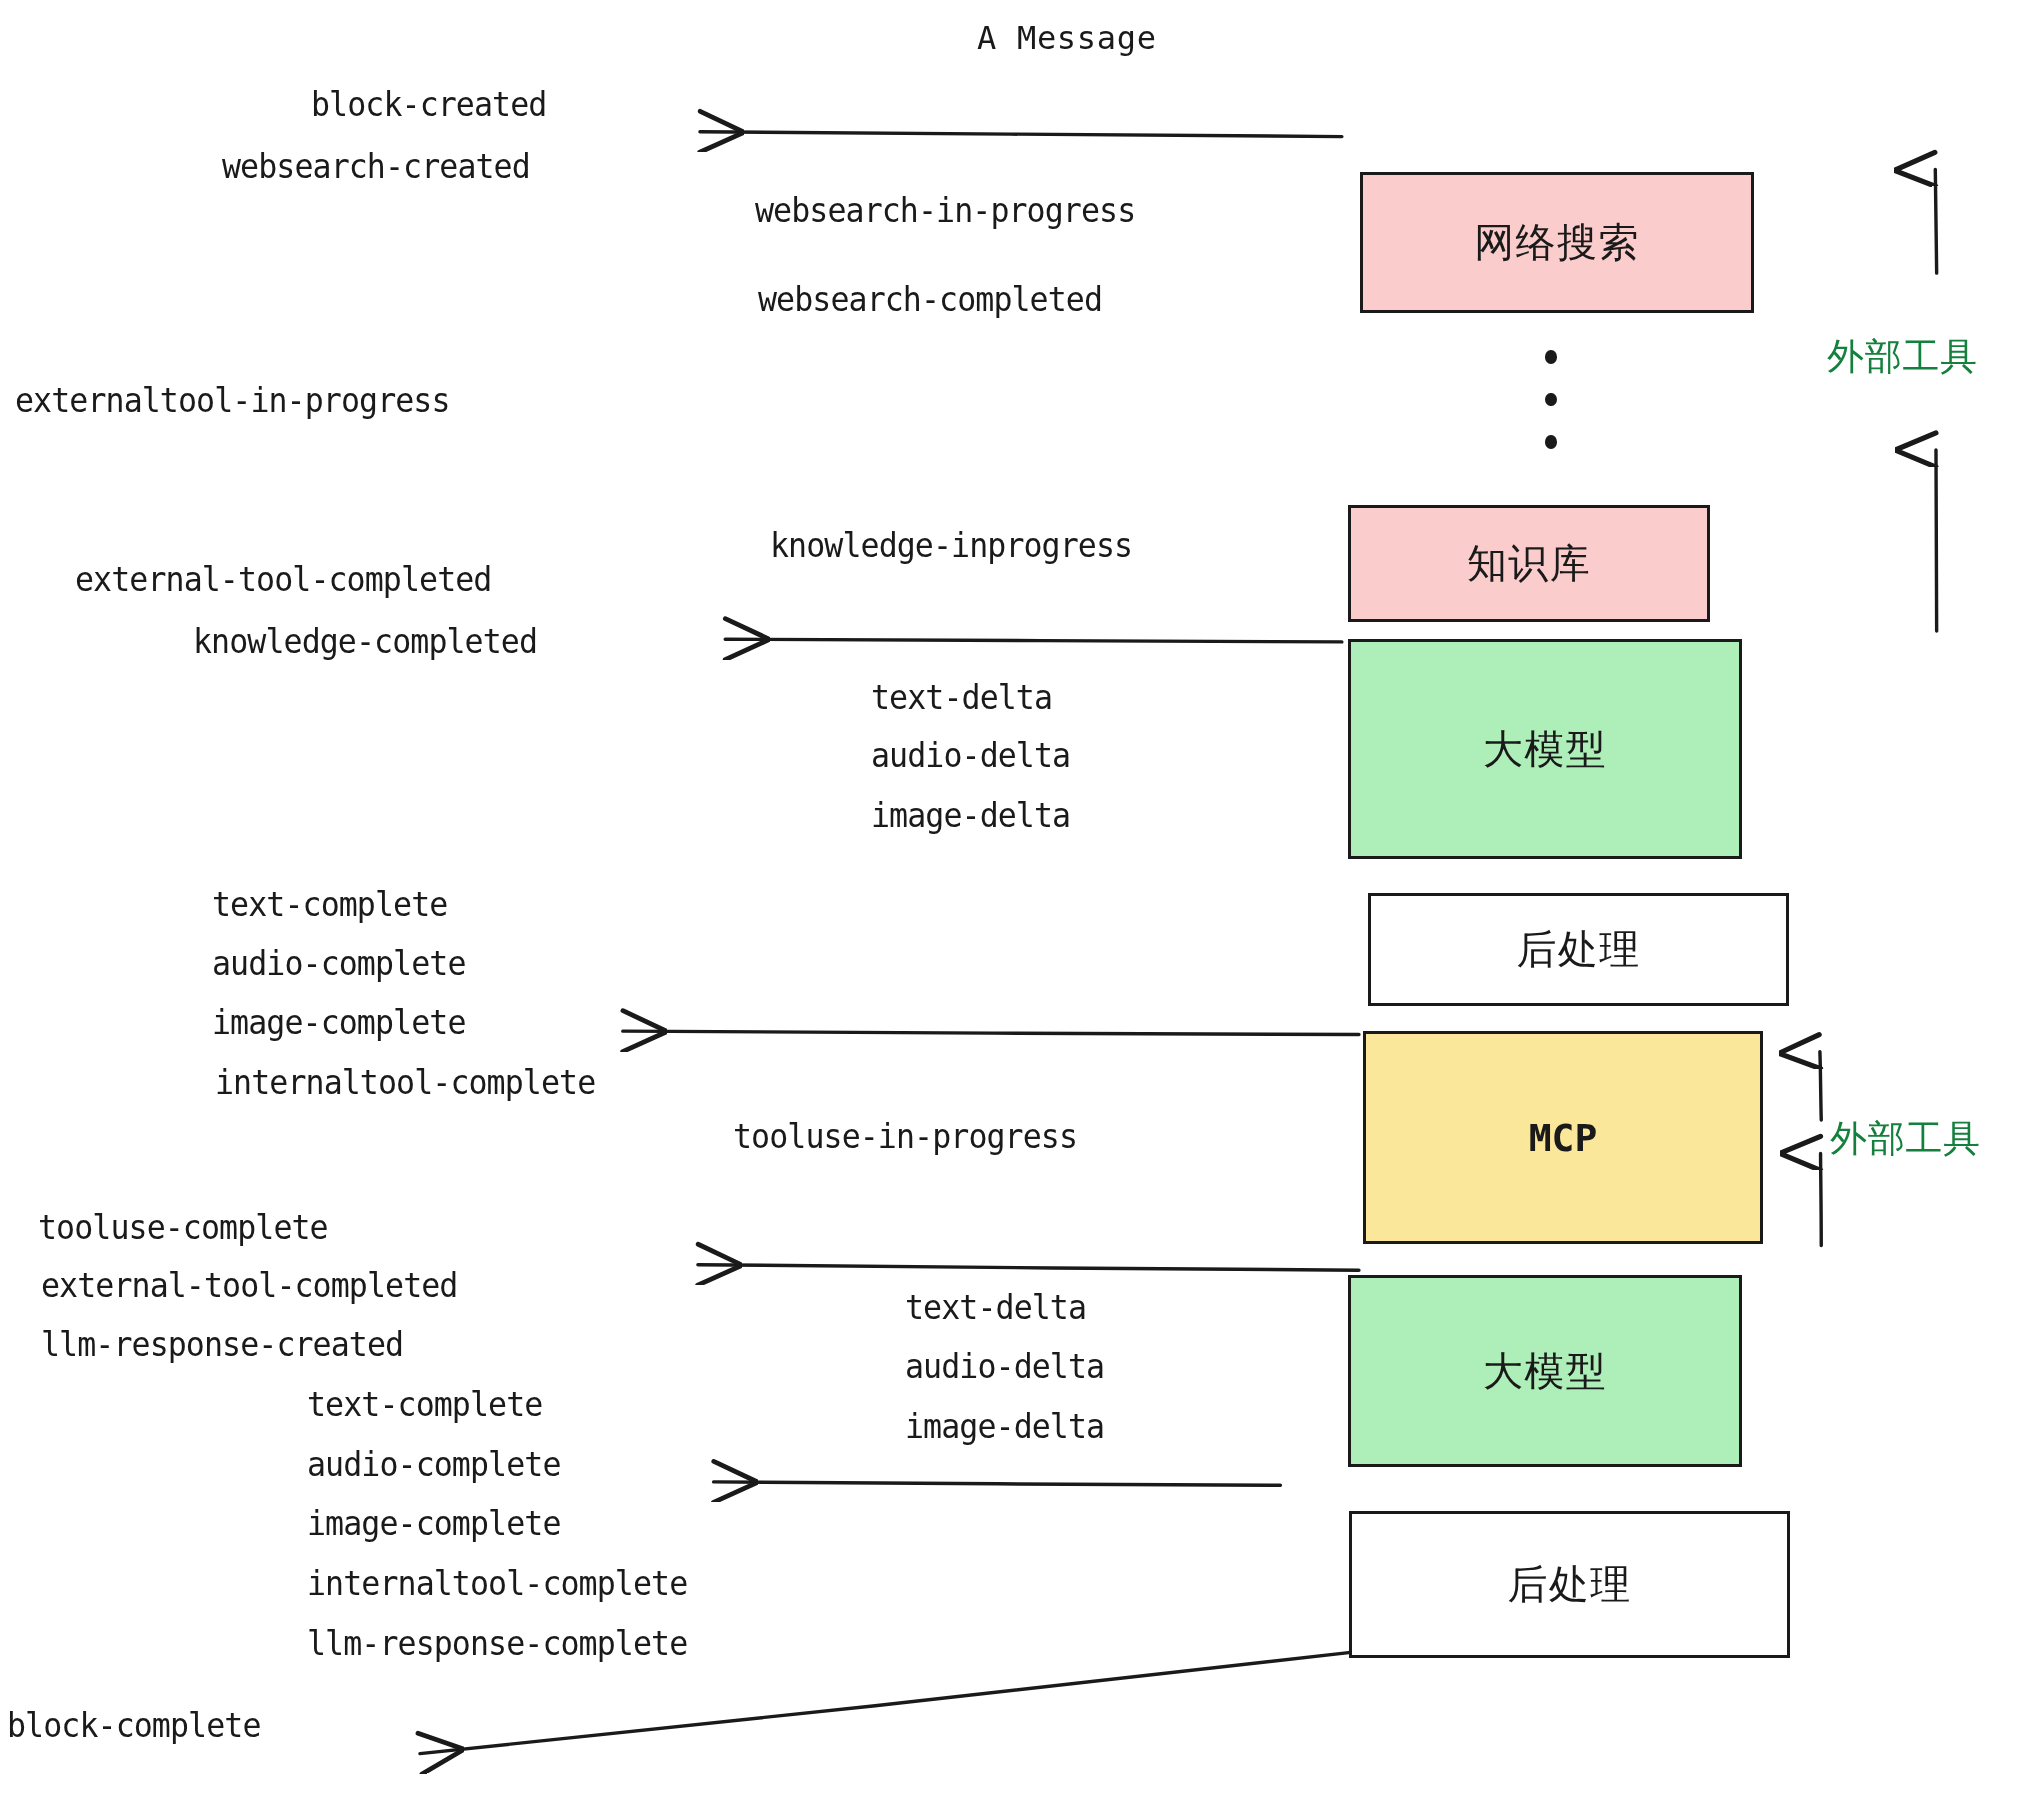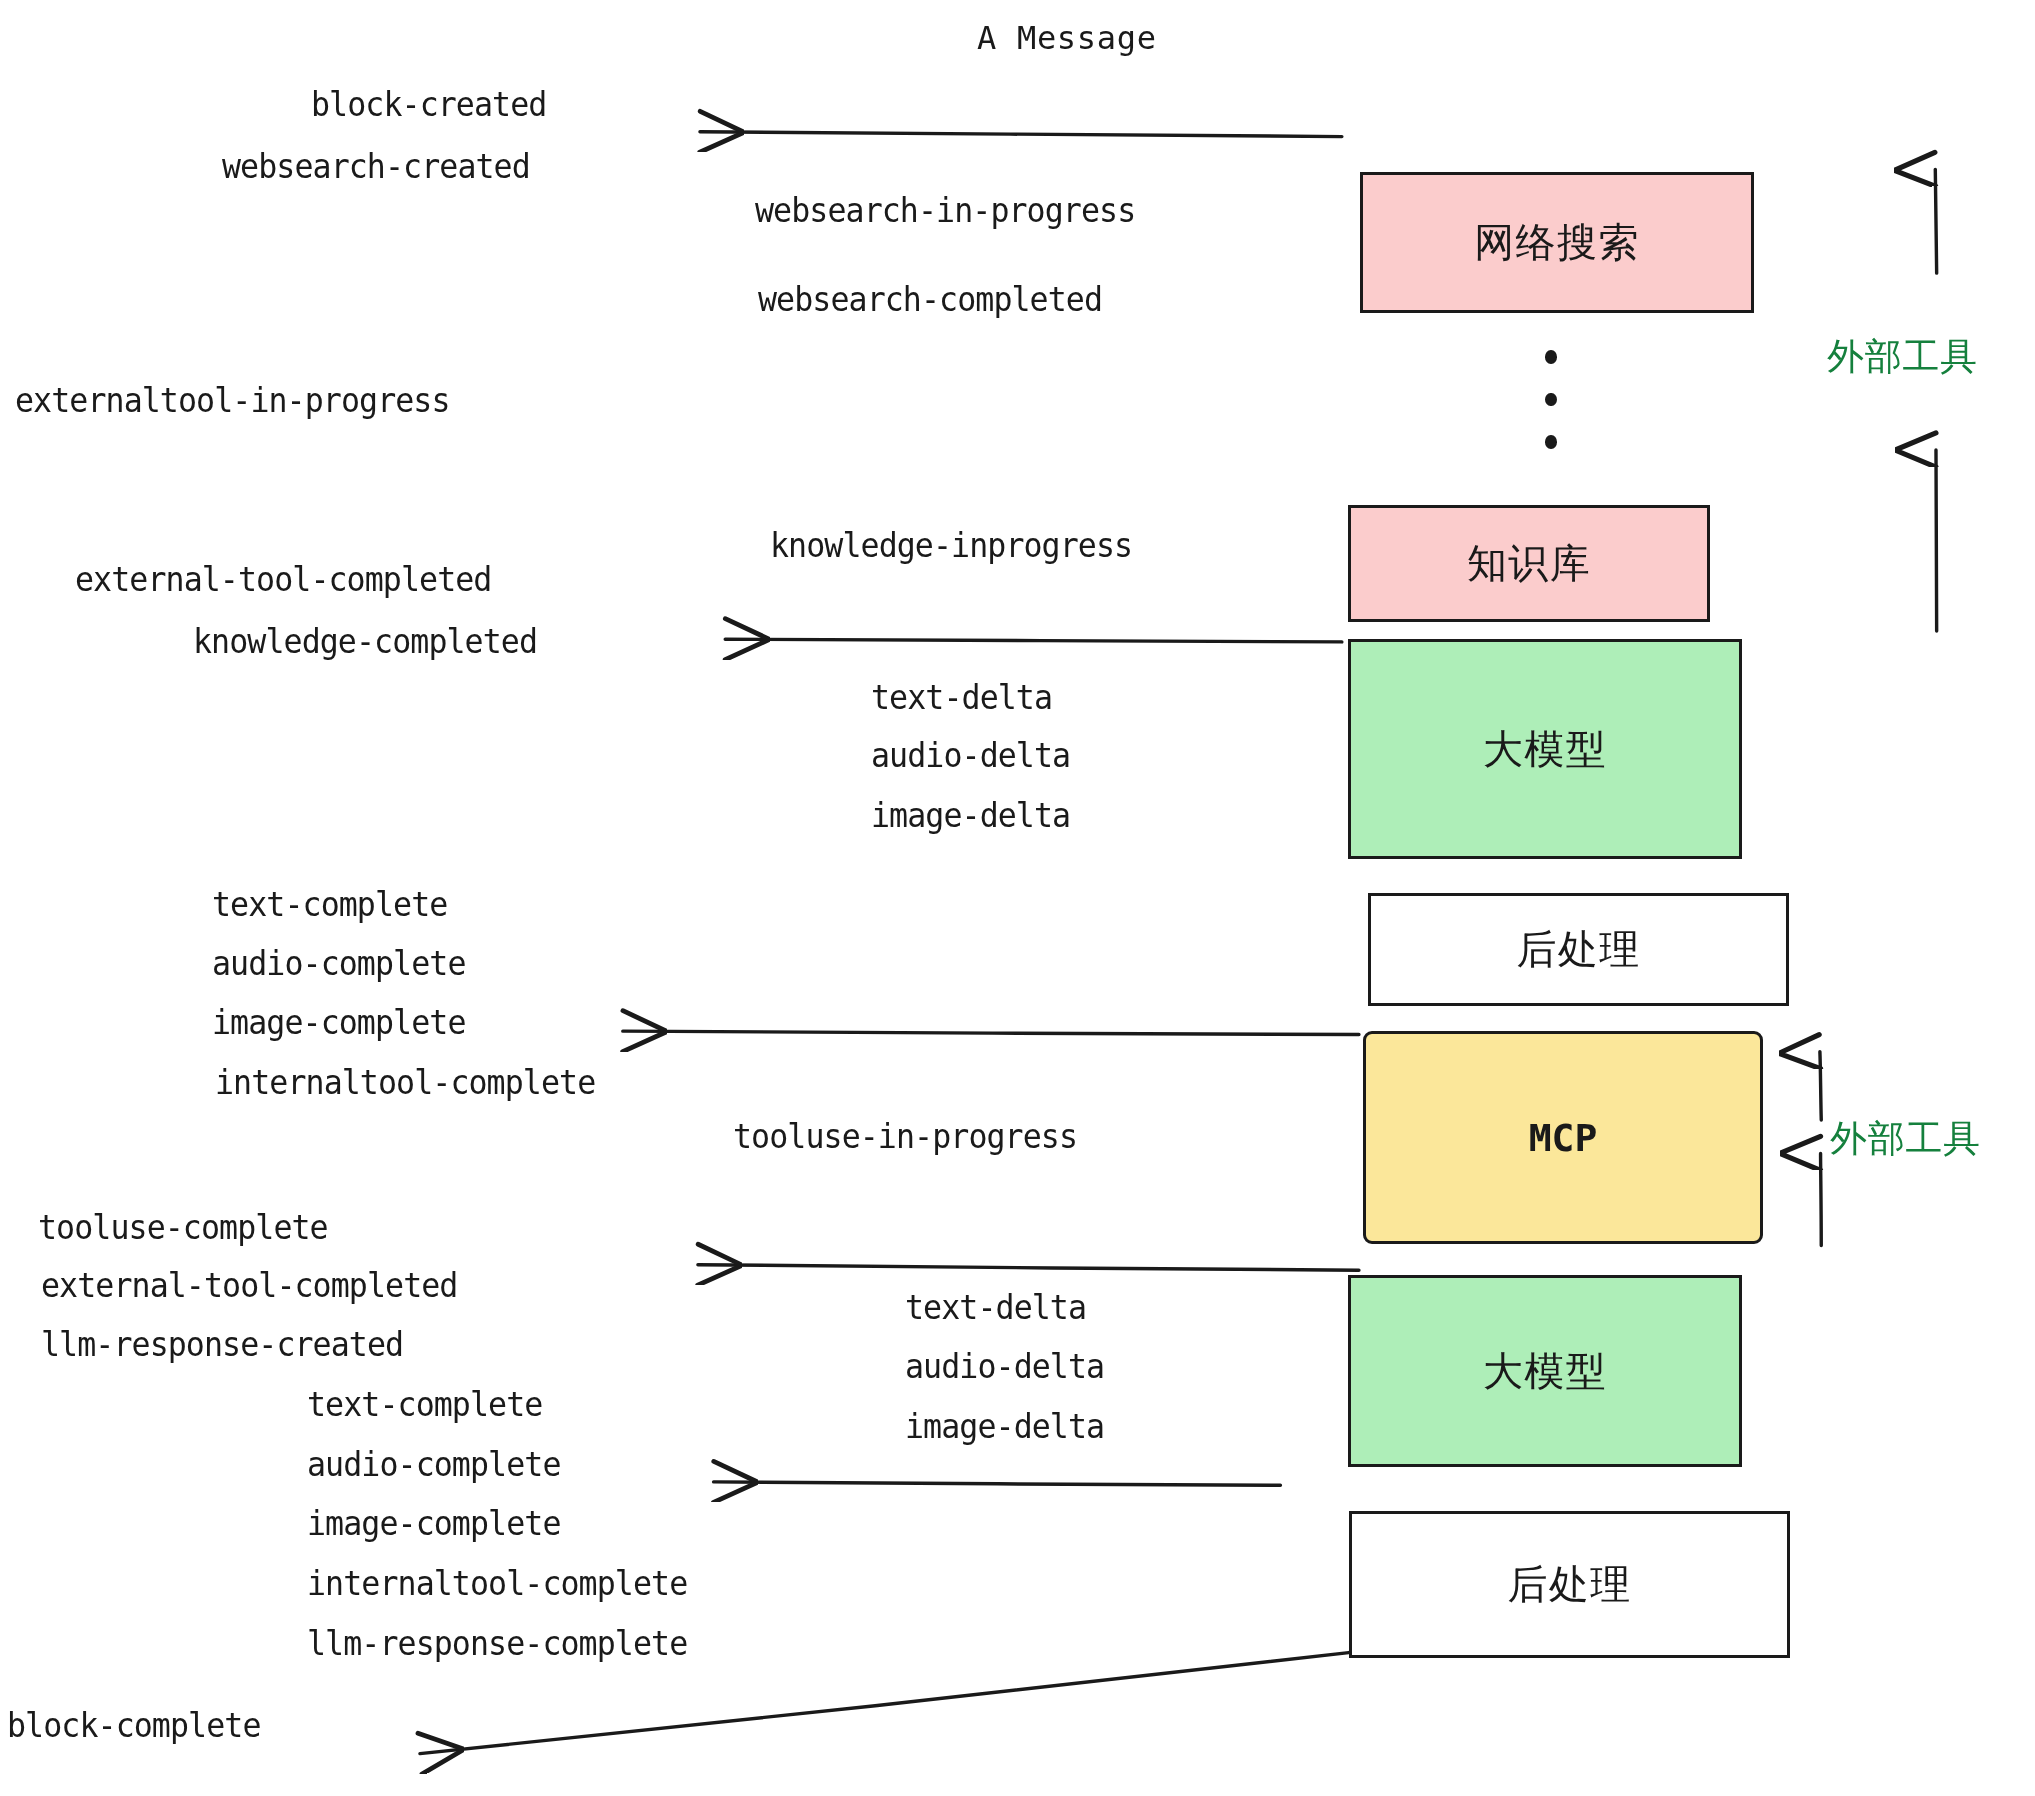--- a/index.html
+++ b/index.html
@@ -148,21 +148,21 @@
   <div class="evt" style="left:307px;  top:1447px;">audio-complete</div>
   <div class="evt" style="left:307px;  top:1506px;">image-complete</div>
   <div class="evt" style="left:307px;  top:1566px;">internaltool-complete</div>
   <div class="evt" style="left:307px;  top:1626px;">llm-response-complete</div>
   <div class="evt" style="left:6.8px;   top:1708px;">block-complete</div>
 
   <div class="node" style="left:1348px; top:172px;  width:394px; height:141px; background:#fbcccc;margin-left:12px;">网络搜索</div>
   <div class="node" style="left:1348px; top:505px;  width:362px; height:117px; background:#fbcccc;">知识库</div>
   <div class="node" style="left:1348px; top:639px;  width:394px; height:220px; background:#aeeeb8;">大模型</div>
   <div class="node" style="left:1368px; top:893px; width:421px; height:113px; background:#ffffff;">后处理</div>
-  <div class="node latin" style="left:1363px; top:1031px; width:400px; height:213px; background:#fbe79a;border-radius:9px;">MCP</div>
+  <div class="node latin" style="left:1363px; top:1031px; width:400px; height:213px; background:#fbe79a;">MCP</div>
   <div class="node" style="left:1348px; top:1275px; width:394px; height:192px; background:#aeeeb8;">大模型</div>
   <div class="node" style="left:1349px; top:1511px; width:441px; height:147px; background:#ffffff;">后处理</div>
 
   <div class="vdots" style="left:1545px; top:350px;">
     <i></i>
       <i></i>
       <i></i>
   </div>
 
   <div class="grouplabel" style="left:1827px; top:338px;">外部工具</div>

